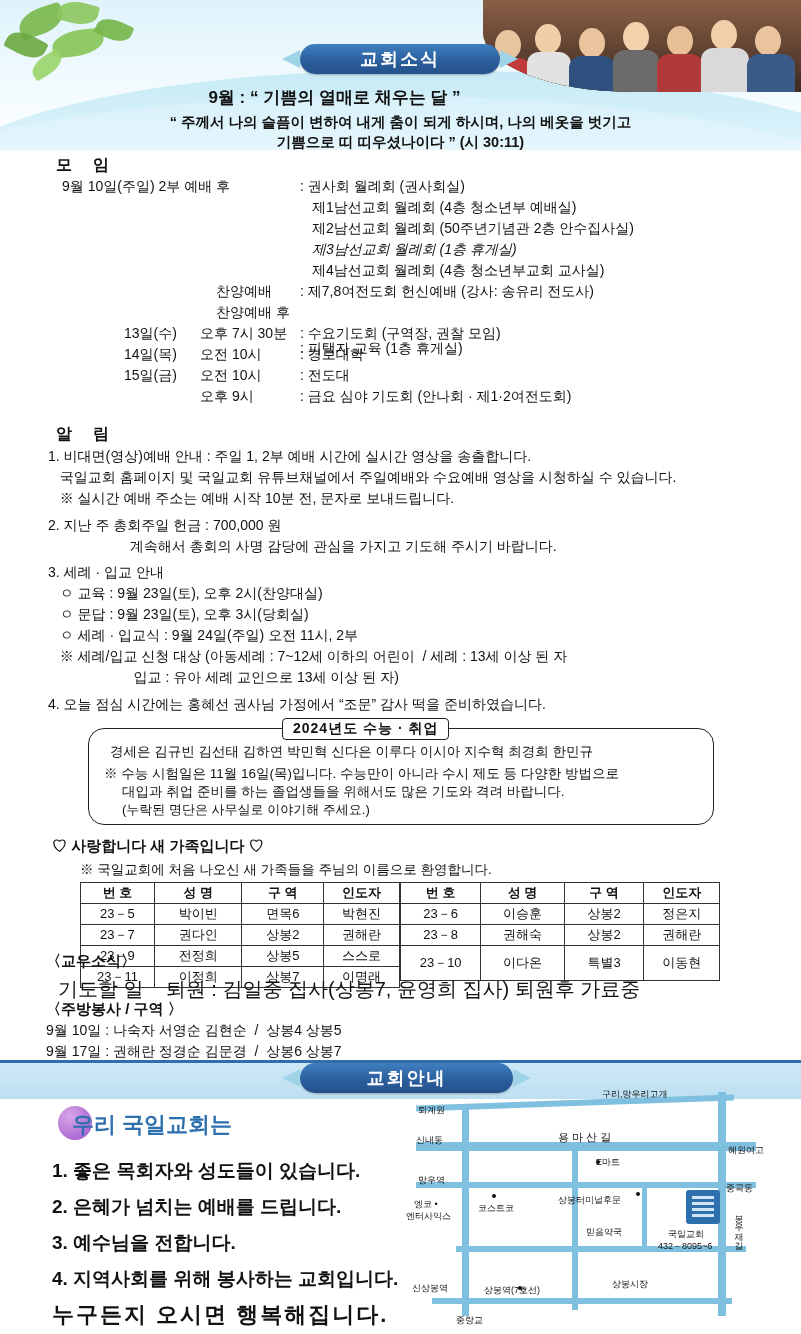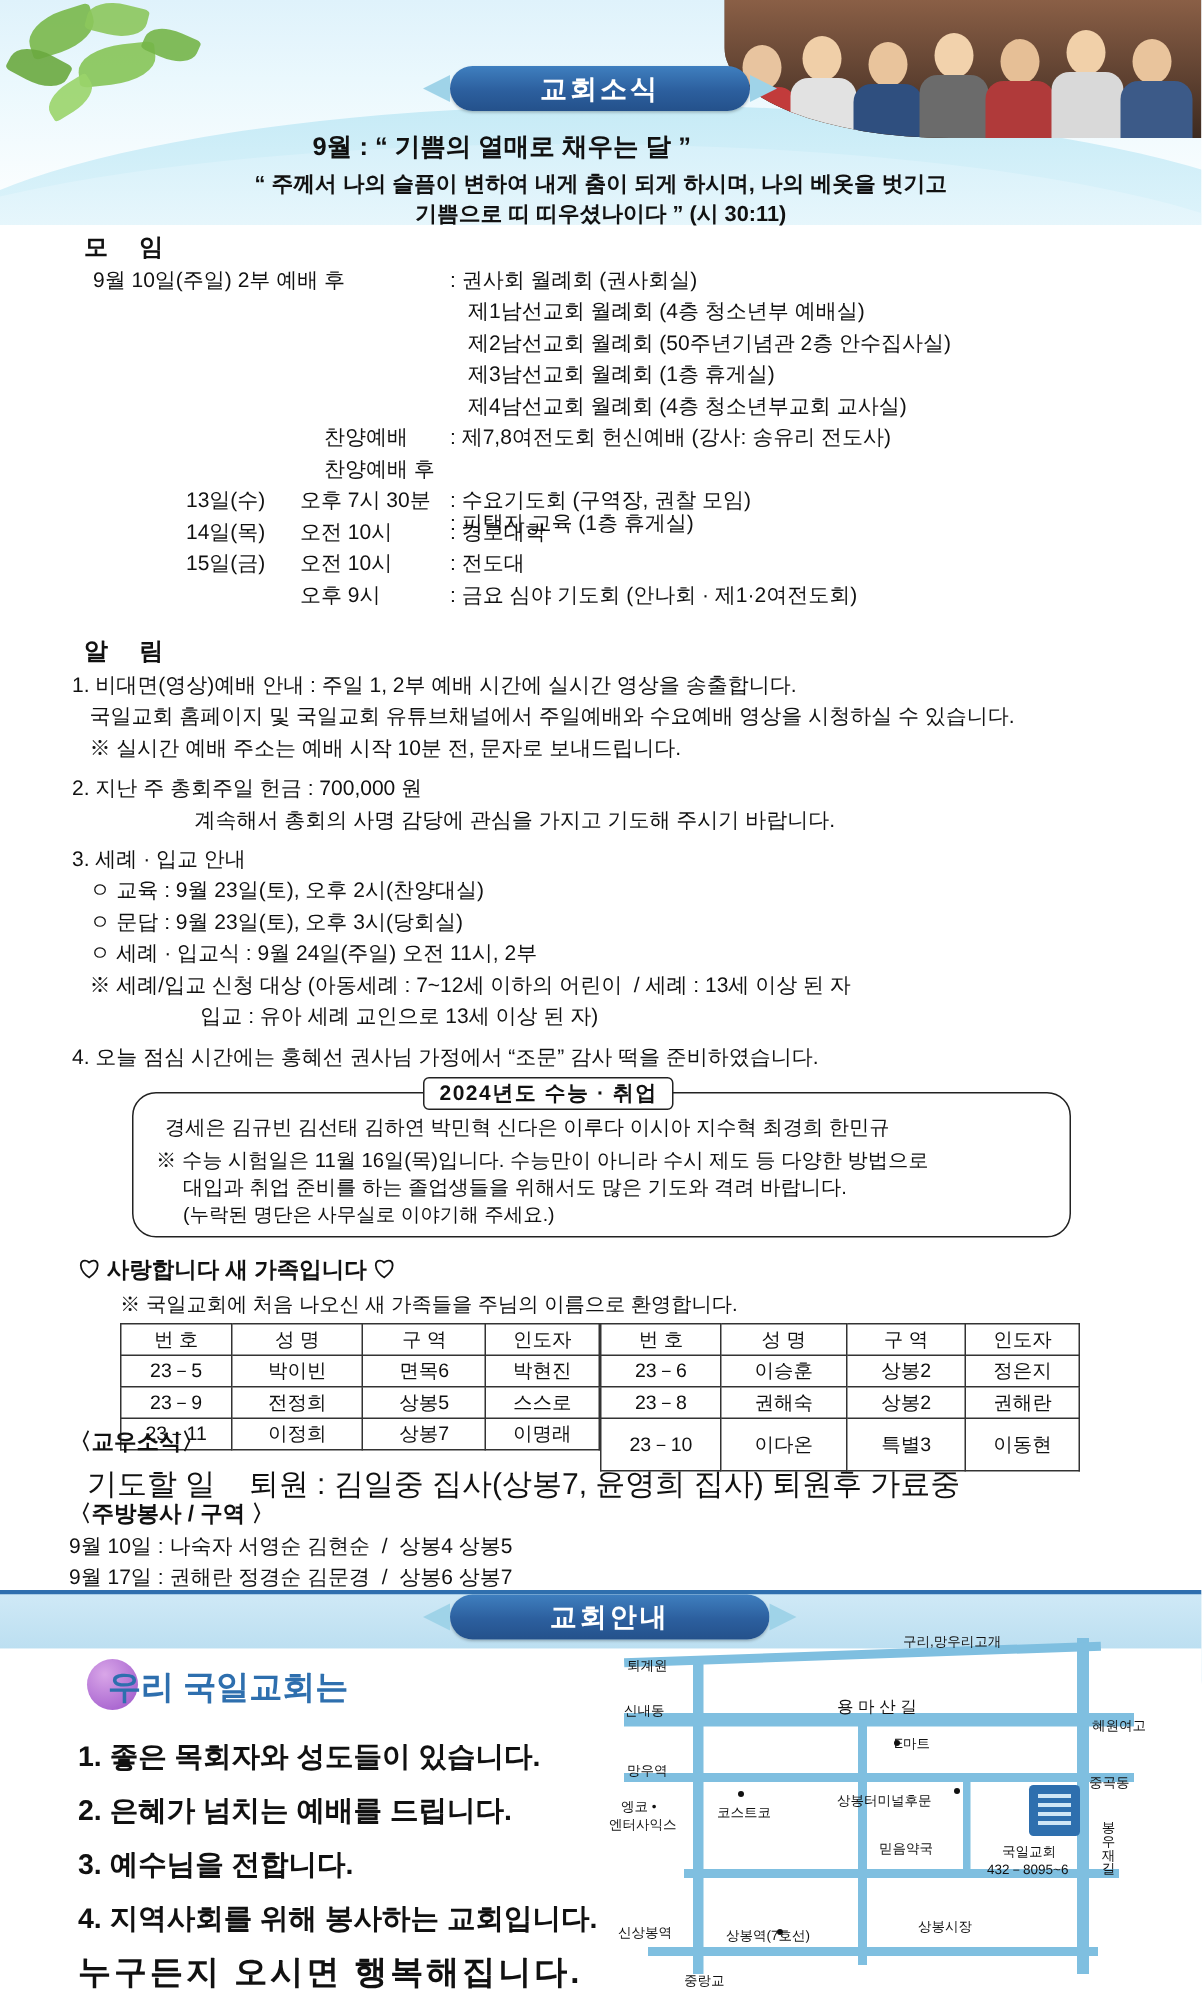--- a/index.html
+++ b/index.html
@@ -78,21 +78,21 @@
     padding:1px 10px;font-size:14px;font-weight:bold;letter-spacing:1px;
   }
 
   
   table.newfam{
     position:absolute;border-collapse:collapse;font-size:13px;
   }
   table.newfam th, table.newfam td{
     border:1px solid #333;text-align:center;padding:1px 0;font-weight:normal;
   }
-  table.newfam th{font-weight:normal;margin-top:44px;}
+  table.newfam th{font-weight:bold;margin-top:44px;}
 
   
   .botband{
     position:absolute;left:0;top:1043px;width:801px;height:291px;
     background:linear-gradient(180deg,#cfe9f6 0%, #bcdff1 22%, #ffffff 23%, #ffffff 100%);
   }
   .botrule{position:absolute;left:0;top:1043px;width:801px;height:4px;background:#2f6fae;}
   .bot-left-title{
     position:absolute;font-size:22px;font-weight:bold;color:#2e6fae;
   }
@@ -159,21 +159,21 @@
   <div class="t b c" style="left:0;top:133px;width:801px;font-size:14.5px;">기쁨으로 띠 띠우셨나이다 ” (시 30:11)</div>
 
   <div class="t sec-title" style="left:56px;top:155px;">모  임</div>
 
   <div>
     <div class="t" style="left:62px;top:178px;">9월 10일(주일) 2부 예배 후</div>
     <div class="t" style="left:300px;top:178px;">: 권사회 월례회 (권사회실)</div>
 
     <div class="t" style="left:312px;top:199px;">제1남선교회 월례회 (4층 청소년부 예배실)</div>
     <div class="t" style="left:312px;top:220px;">제2남선교회 월례회 (50주년기념관 2층 안수집사실)</div>
-    <div class="t" style="left:312px;top:241px;">제3남선교회 월례회 (1층 휴게실)</div>
+    <div class="t" style="left:312px;top:241px;font-style:italic;">제3남선교회 월례회 (1층 휴게실)</div>
     <div class="t" style="left:312px;top:262px;">제4남선교회 월례회 (4층 청소년부교회 교사실)</div>
 
     <div class="t" style="left:216px;top:283px;">찬양예배</div>
     <div class="t" style="left:300px;top:283px;">: 제7,8여전도회 헌신예배 (강사: 송유리 전도사)</div>
 
     <div class="t" style="left:216px;top:304px;">찬양예배 후</div>
     <div class="t" style="left:300px;top:304px;margin-top:36px;">: 피택자 교육 (1층 휴게실)</div>
 
     <div class="t" style="left:124px;top:325px;">13일(수)</div>
     <div class="t" style="left:200px;top:325px;">오후 7시 30분</div>
@@ -224,20 +224,26 @@
       <th style="width:74px;">번 호</th>
       <th style="width:88px;">성 명</th>
       <th style="width:82px;">구 역</th>
       <th style="width:76px;">인도자</th>
     </tr>
     <tr>
       <td>23－5</td>
       <td>박이빈</td>
       <td>면목6</td>
       <td>박현진</td>
+    </tr>
+    <tr>
+      <td>23－7</td>
+      <td>권다인</td>
+      <td>상봉2</td>
+      <td>권해란</td>
     </tr>
     <tr>
       <td>23－9</td>
       <td>전정희</td>
       <td>상봉5</td>
       <td>스스로</td>
     </tr>
     <tr>
       <td>23－11</td>
       <td>이정희</td>

